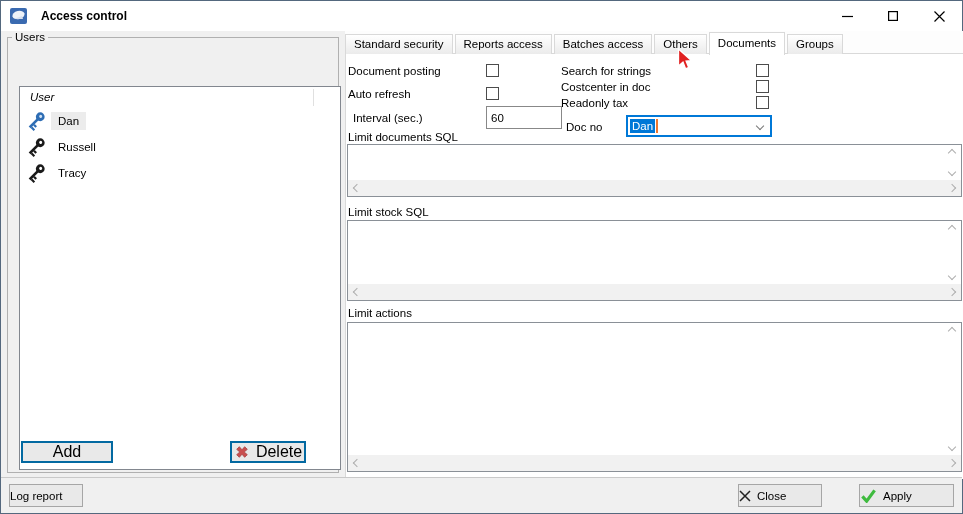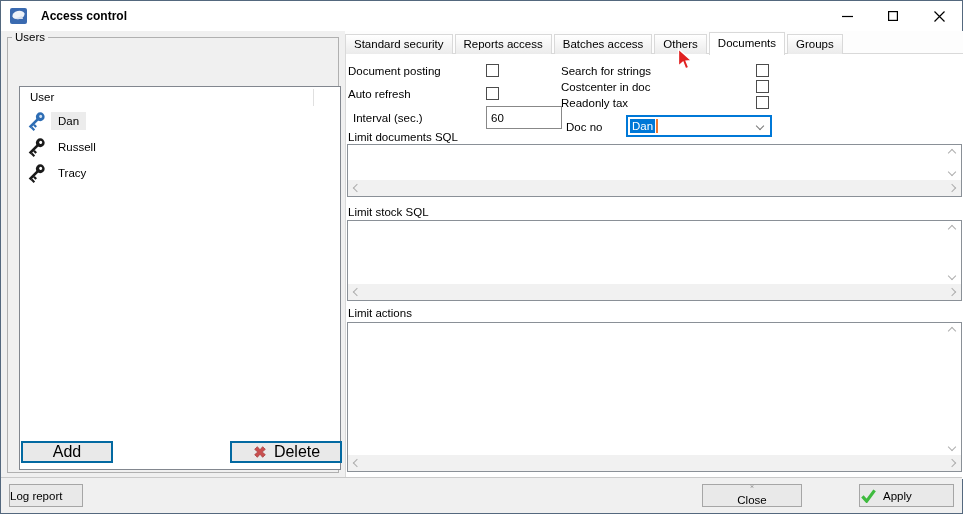--- a/index.html
+++ b/index.html
@@ -18,31 +18,31 @@
   .winbtn svg { display:block; }
 
   
   .groupbox { position:absolute; left:6px; top:36px; width:332px; height:436px;
               border:1px solid #b0b0b0; }
   .group-label { position:absolute; left:11px; top:30px; background:#f0f0f0;
                  padding:0 3px; z-index:2; }
   .listview { position:absolute; left:11px; top:48px; width:322px; height:384px;
               background:#fff; border:1px solid #82878f; }
   .lv-header { position:relative; height:21px; line-height:21px; padding-left:10px;
-               background:#fff; }
+               background:#fff;font-style:italic; }
   .lv-coldiv { position:absolute; right:26px; top:2px; width:1px; height:17px; background:#e0e0e0; }
   .lv-row { position:relative; height:26px; display:flex; align-items:center; padding-left:4px; }
   .lv-row .key { width:24px; height:24px; margin-right:3px; flex:0 0 auto; }
   .lv-name { padding:3px 7px; }
   .lv-row.selected .lv-name { background:#ececec; }
   .panel-btn { position:absolute; height:22px; background:#e9e9e9; border:2px solid #0369a1;
                display:flex; align-items:center; justify-content:center; gap:6px;
                font-size:16px; }
   .btn-add { left:13px; bottom:9px; width:92px; }
-  .btn-del { left:222px; bottom:9px; width:112px; }
+  .btn-del { left:222px; bottom:9px; width:76px; }
 
   
   .tabpage { position:absolute; left:344px; top:52px; width:619px; height:426px;
              background:#fff; border-top:1px solid #d9d9d9; border-left:1px solid #d9d9d9; }
   .tabpage-bg { position:absolute; left:344px; top:30px; width:619px; height:22px; background:#fdfdfd; }
   .tabstrip { position:absolute; left:344px; top:31px; height:22px; display:flex;
               align-items:flex-end; z-index:3; }
   .tab { height:20px; line-height:18px; padding:0 8px; margin-right:2px;
          background:linear-gradient(#ffffff,#ebebeb); border:1px solid #d9d9d9;
          border-bottom:none; white-space:nowrap; }
@@ -80,21 +80,21 @@
   .hsb .chev.left { position:absolute; left:6px; top:5px; }
   .hsb .chev.right { position:absolute; right:6px; top:5px; }
 
   
   .footer { position:absolute; left:0; right:0; bottom:0; height:36px; background:#f0f0f0;
             border-top:1px solid #c9c9c9; }
   .footer-btn { position:absolute; top:6px; height:23px; background:#e9e9e9;
                 border:1px solid #a6a6a6; display:flex; align-items:center;
                 gap:6px; }
   .btn-log { left:8px; width:74px; }
-  .btn-close { left:701px; width:100px;flex-direction:column; }
+  .btn-close { left:737px; width:84px; }
   .btn-apply { left:858px; width:95px; }
 
   .cursor { position:absolute; left:676px; top:47px; z-index:9; pointer-events:none; }
 </style>
 </head>
 <body>
 
 <div class="window">
 
   <div class="titlebar">

